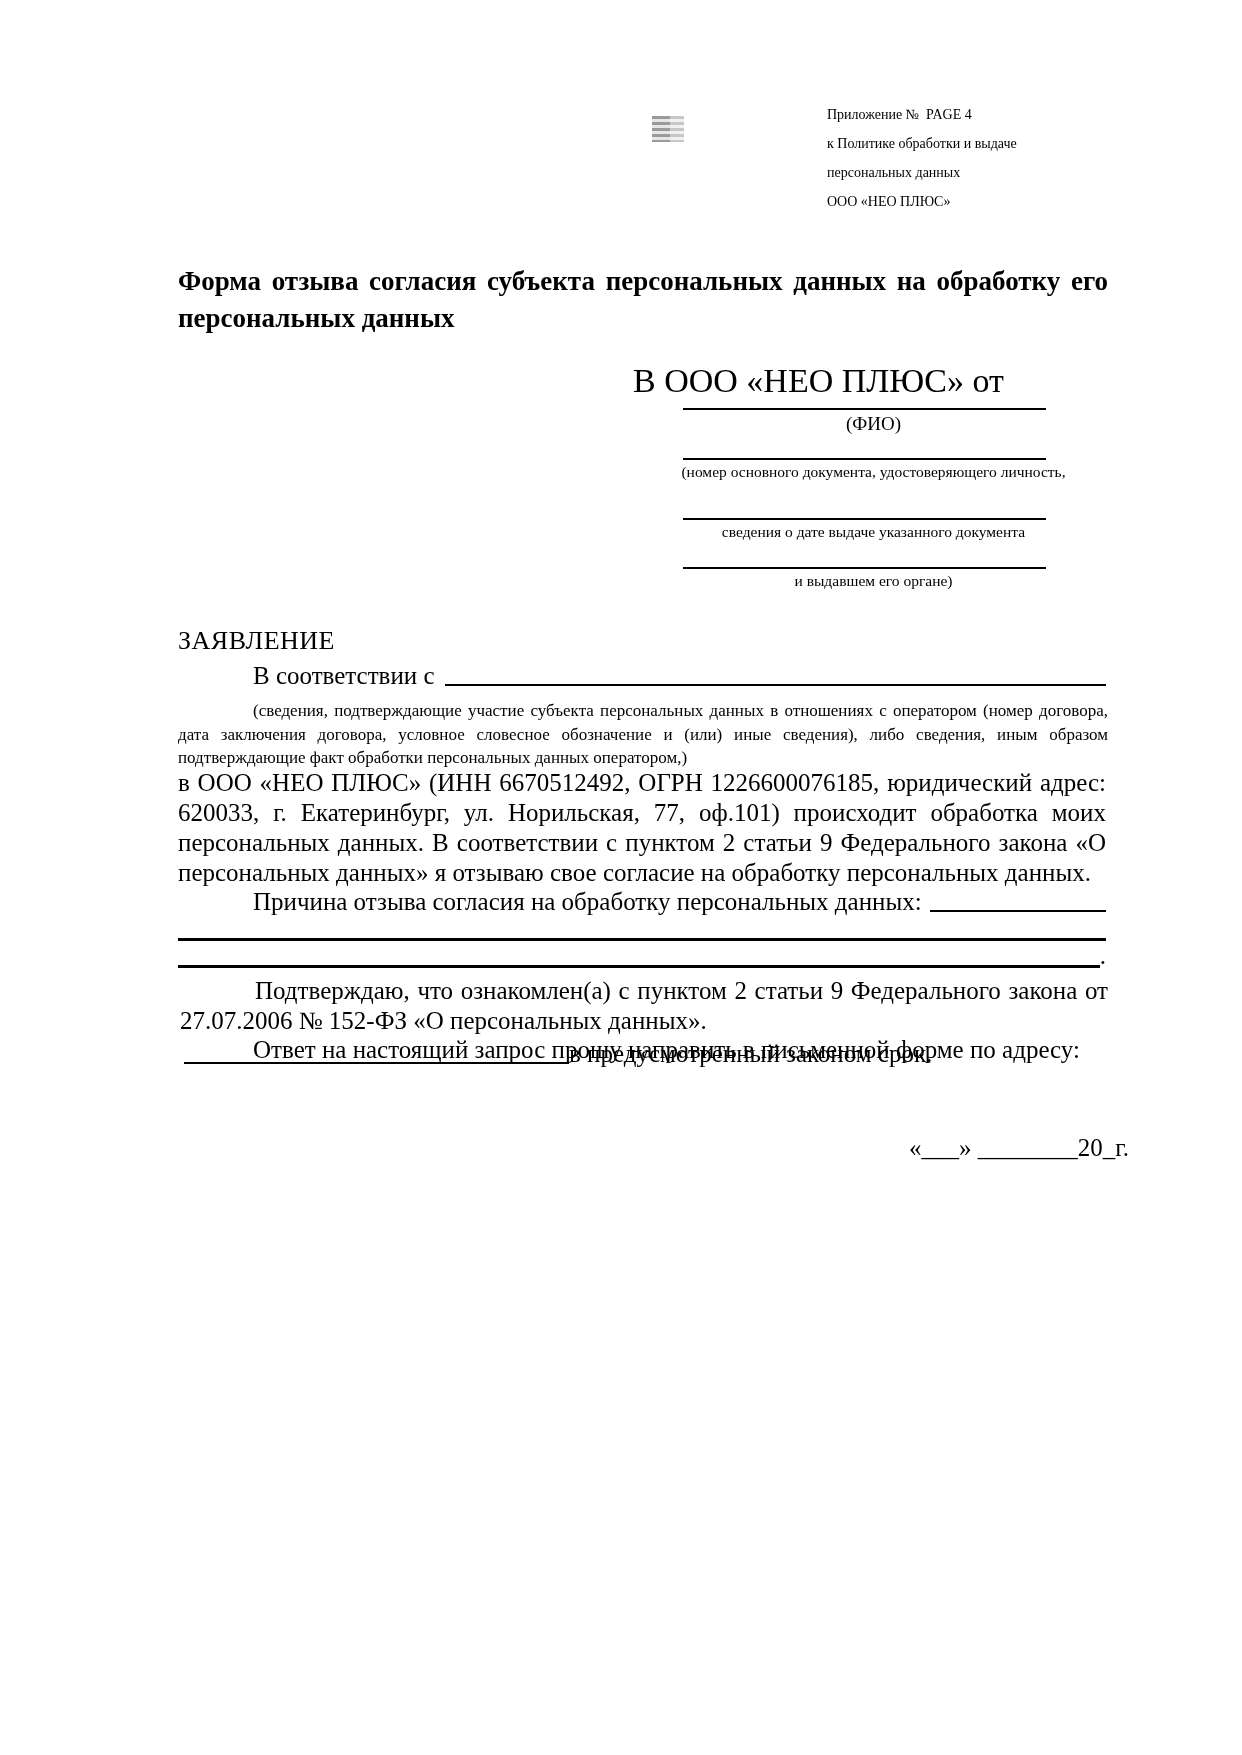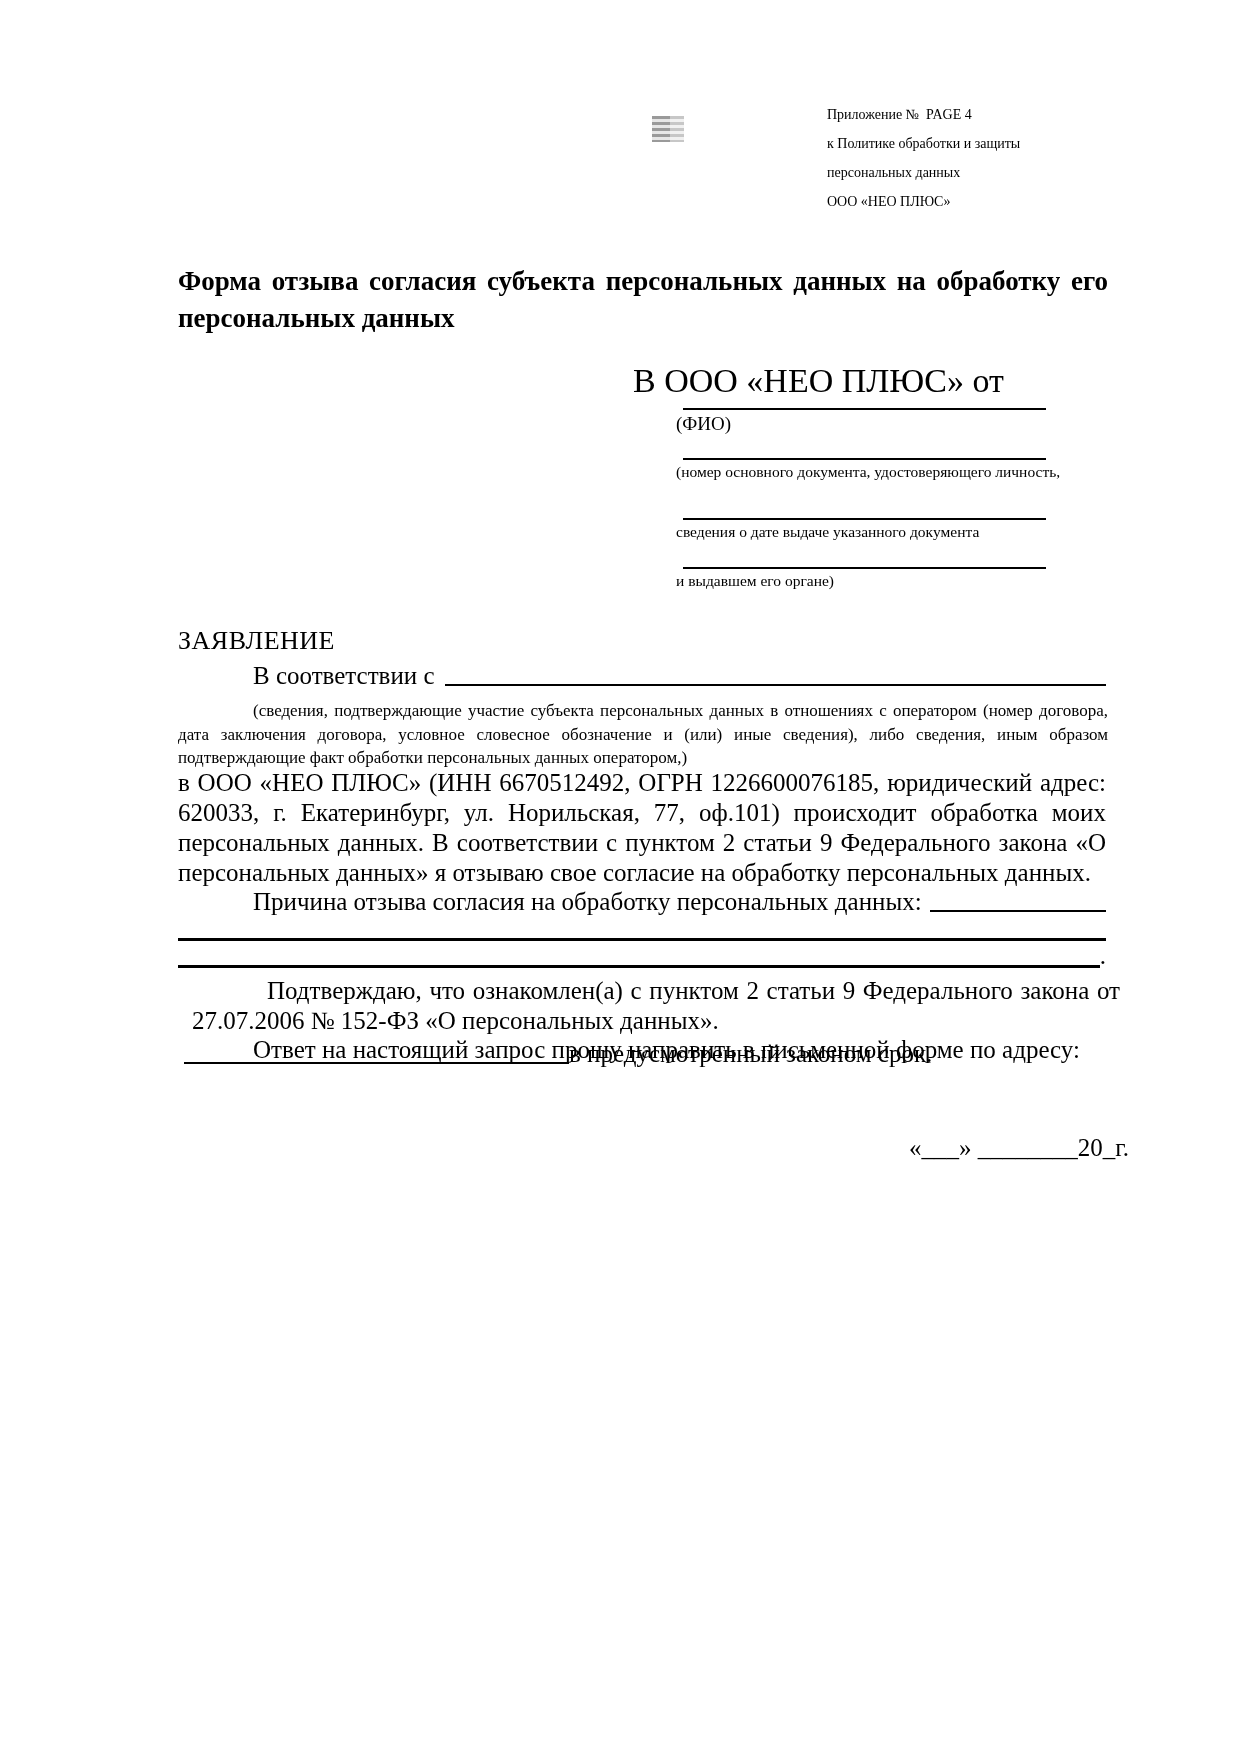--- a/index.html
+++ b/index.html
@@ -25,21 +25,21 @@
   .doc-title {
     left:178px; top:263px; width:930px;
     font-size:27px; font-weight:bold; line-height:37px;
     text-align:justify; text-align-last:left;
   }
 
   .addressee { left:633px; top:362px; font-size:34px; }
 
   .blank { border-top:2px solid #000; height:0; }
   .fline  { left:683px; width:363px; }
-  .fcap   { left:676px; width:443px; white-space:nowrap; }
+  .fcap   { left:652px; width:443px; text-align:center; white-space:nowrap; }
   .cap-fio   { font-size:19px; }
   .cap-small { font-size:15.5px; }
 
   .zayav { left:178px; top:626px; width:928px; text-align:left; font-size:26px; letter-spacing:.5px; }
 
   .row { display:flex; align-items:flex-end; font-size:25px; }
   .fill { border-bottom:2.5px solid #000; flex:1 1 auto; margin-bottom:4px; }
   .fill-fixed { border-bottom:2.5px solid #000; margin-bottom:4px; }
 
   .sootv { left:178px; top:662px; width:928px; }
@@ -57,42 +57,42 @@
   }
 
   .reason { left:178px; top:888px; width:928px; }
   .reason .lead { padding-left:75px; white-space:nowrap; }
 
   .rule-a { left:178px; top:938px; width:928px; border-top:3px solid #000; height:0; }
   .rule-b { left:178px; top:944px; width:928px; height:26px; }
   .rule-b .fill { border-bottom:3px solid #000; margin-bottom:2px; }
 
   .confirm {
-    left:192px; top:976px; width:928px;
+    left:180px; top:976px; width:928px;
     font-size:25px; line-height:29.5px; text-indent:75px; text-align:justify; text-align-last:left;
   }
   .reply { left:178px; top:1036px; width:928px; font-size:25px; text-indent:75px; }
   .reply2 { left:184px; top:1040px; width:928px; height:28px;align-items:flex-end; }
   .reply2 .fill-fixed { width:385px; }
 
   .datesig { left:178px; top:1132px; width:951px; height:30px; justify-content:flex-end; }
   .sig-group { display:flex; align-items:flex-end; }
   .sig-group .fill-fixed { width:317px; margin-bottom:5px; }
   .nowrap { white-space:nowrap; }
 </style>
 </head>
 <body>
 
 <div class="page">
 
   <div class="abs artifact"></div>
 
   <div class="abs hdr">
     <div>Приложение №  PAGE 4</div>
-    <div>к Политике обработки и защиты</div>
+    <div>к Политике обработки и выдаче</div>
     <div>персональных данных</div>
     <div>ООО «НЕО ПЛЮС»</div>
   </div>
 
   <div class="abs doc-title">Форма отзыва согласия субъекта персональных данных на обработку его персональных данных</div>
 
   <div class="abs addressee">В ООО «НЕО ПЛЮС» от</div>
 
   <div class="abs blank fline" style="top:408px"></div>
   <div class="abs fcap cap-fio" style="top:413px">(ФИО)</div>

